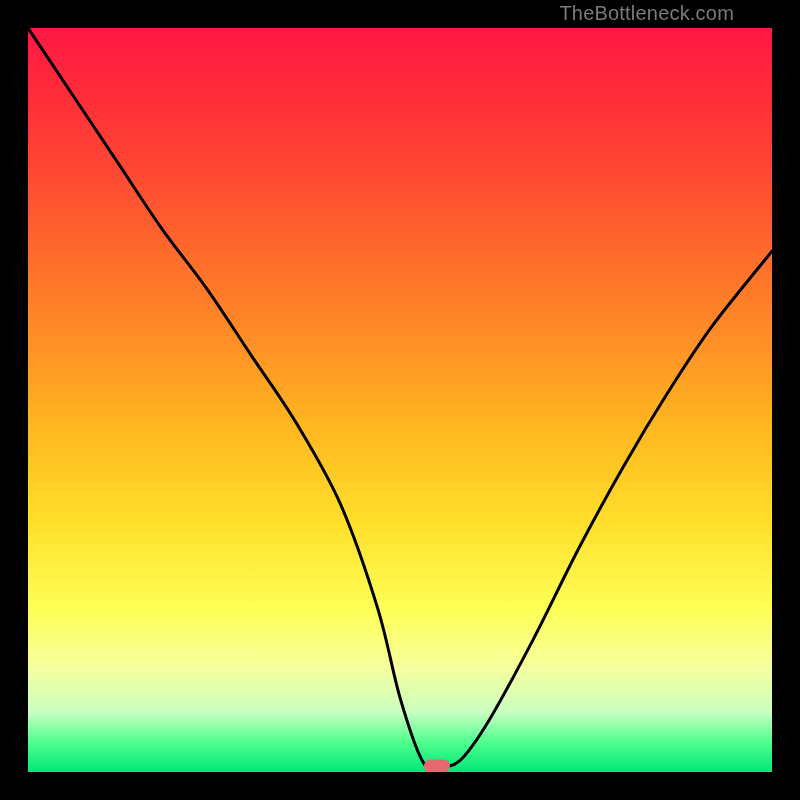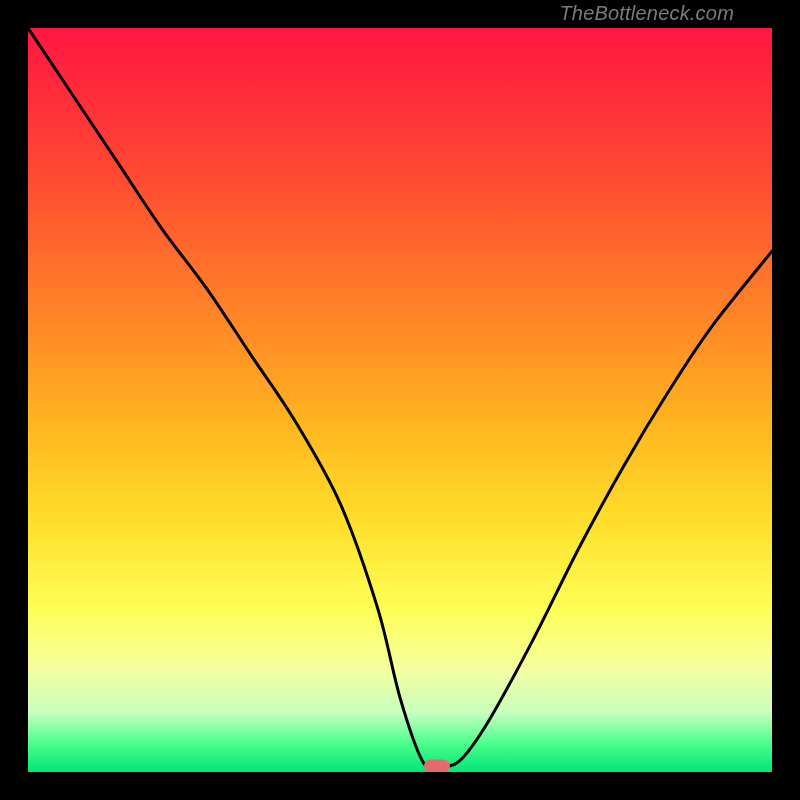--- a/index.html
+++ b/index.html
@@ -9,21 +9,20 @@
     height: 800px;
     background: #000;
     overflow: hidden;
     font-family: Arial, Helvetica, sans-serif;
   }
   .frame {
     position: relative;
     width: 744px;
     height: 800px;
     background: #000;
-    font-style: italic;
   }
   .watermark {
     position: absolute;
     top: 2px;
     right: 10px;
     color: #7a7a7a;
     font-size: 20px;
     font-weight: 500;
     letter-spacing: 0.2px;
     z-index: 5;

